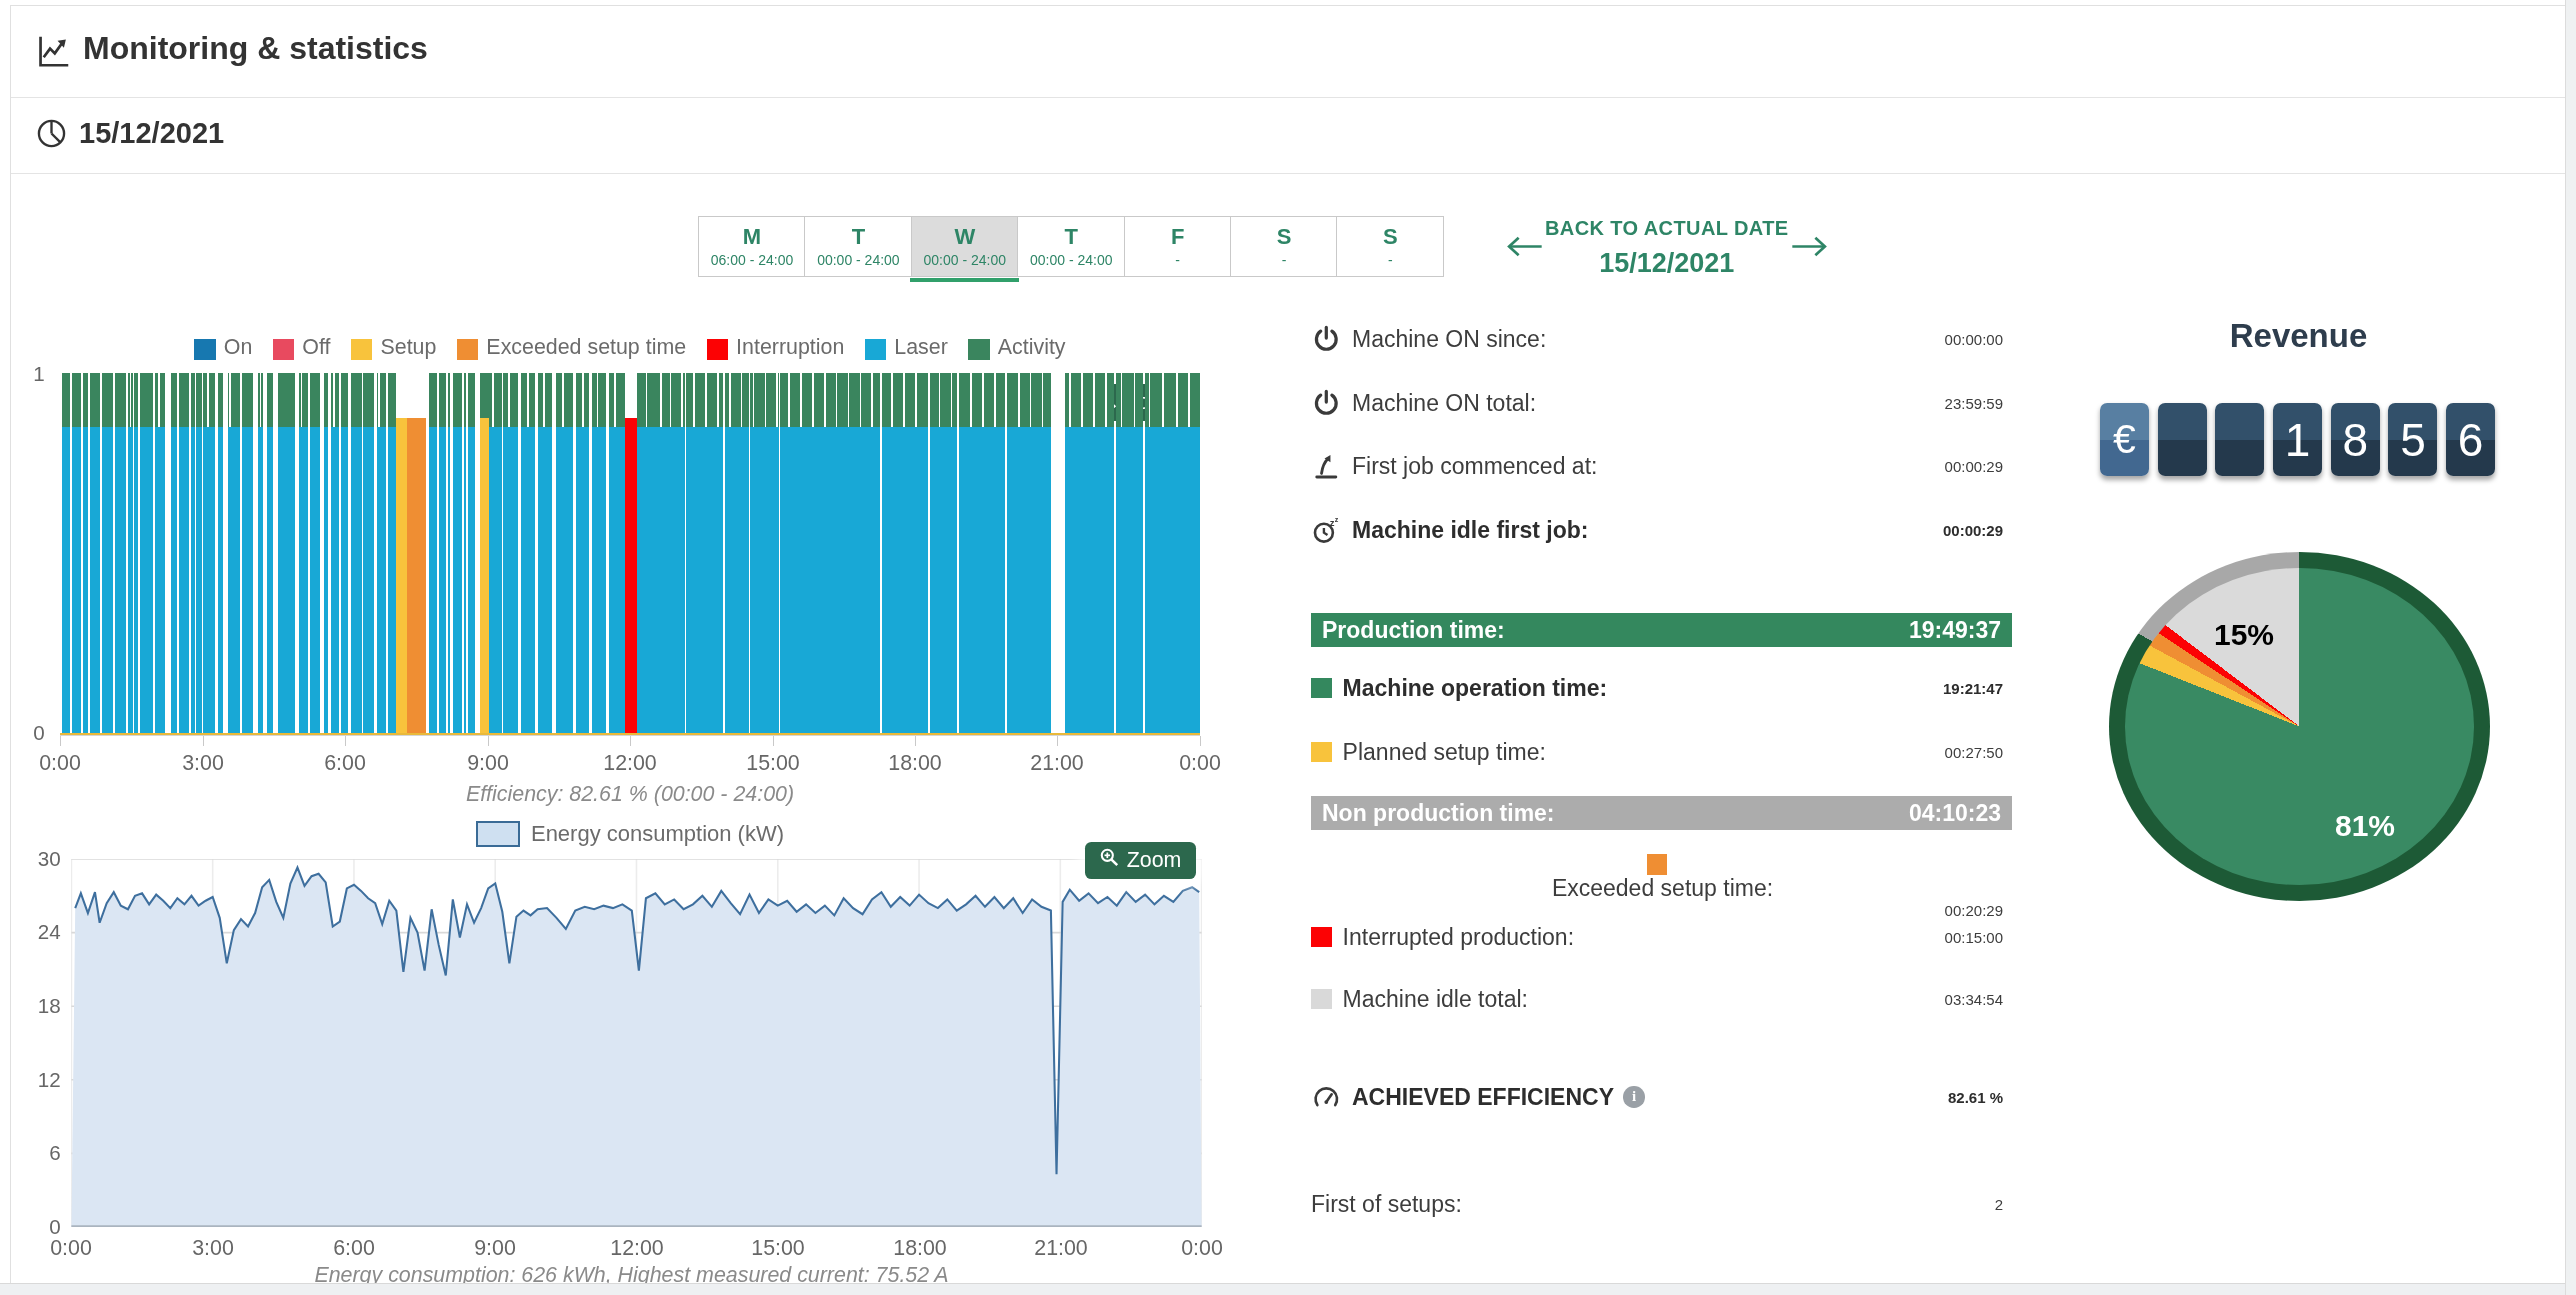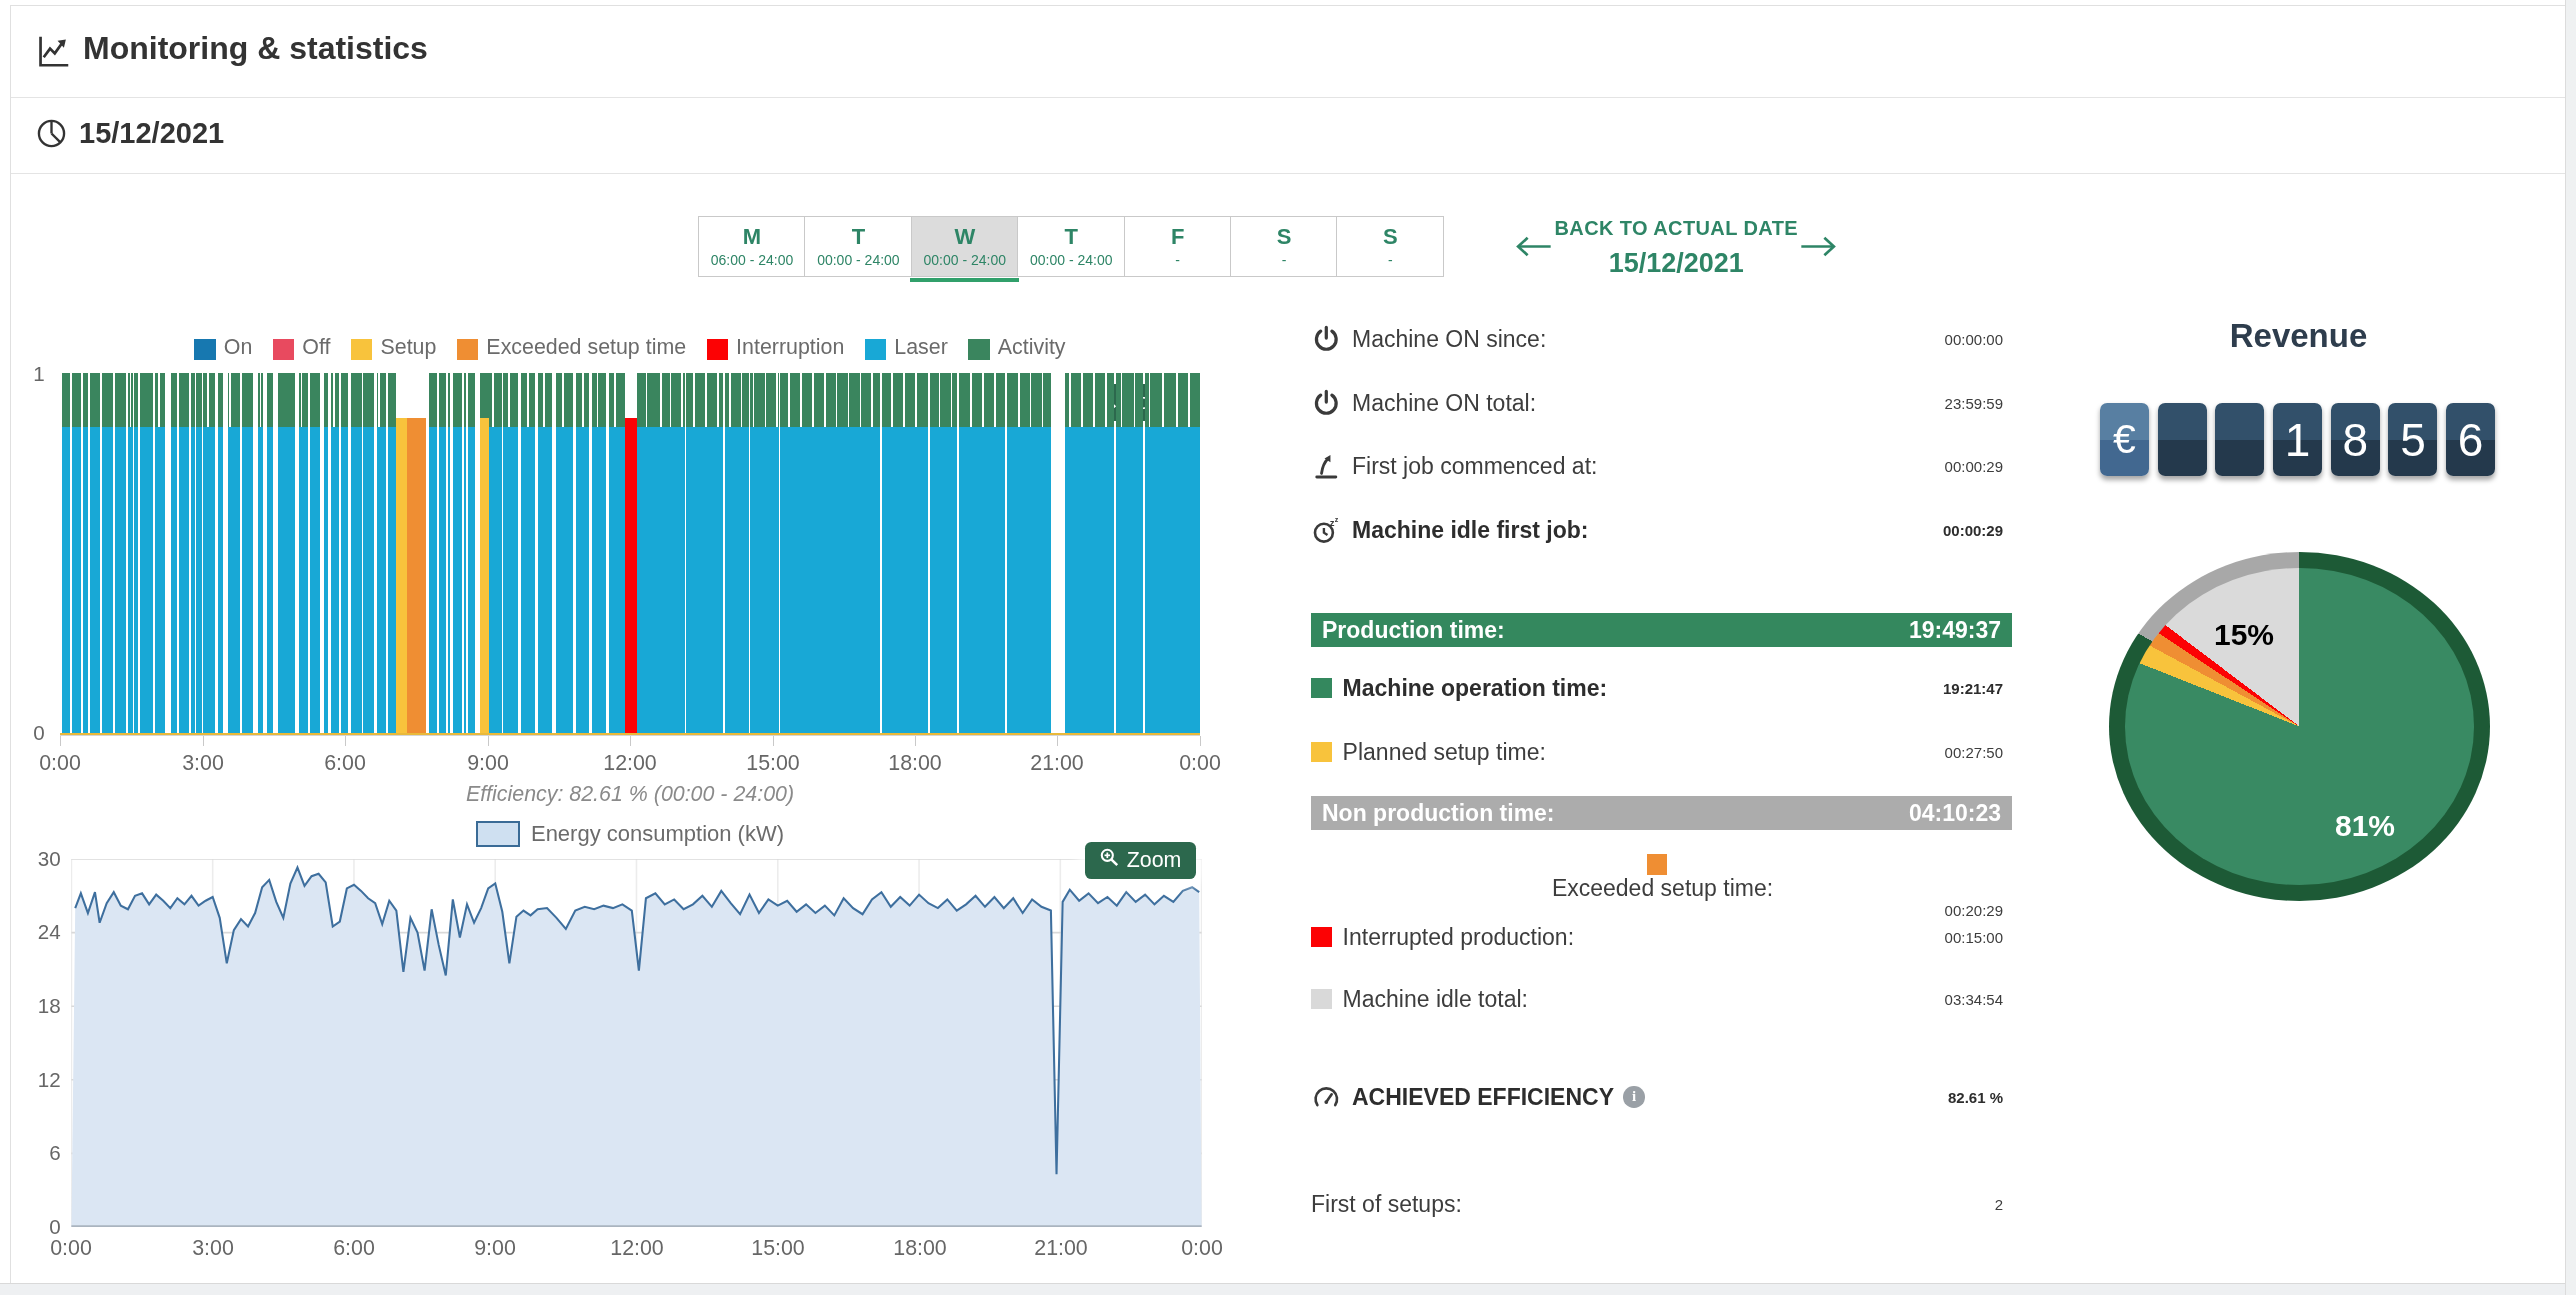--- a/index.html
+++ b/index.html
@@ -15,21 +15,21 @@
   
   #week{position:absolute;left:698px;top:216px;display:flex;}
   .wcell{width:106px;height:59px;background:#fff;border:1.6px solid #c9c9c9;margin-left:-1.6px;position:relative;
          display:flex;flex-direction:column;align-items:center;justify-content:center;cursor:pointer;}
   .wcell:first-child{margin-left:0;}
   .wcell .wl{font-size:22px;font-weight:bold;color:#2e8566;line-height:24px;}
   .wcell .wh{font-size:14px;color:#2e8566;margin-top:3.2px;}
   .wcell.sel{background:#dcdcdc;}
   .wcell.sel:after{content:"";position:absolute;left:-1.6px;right:-1.6px;bottom:-6.3px;height:4.8px;background:#31a06b;}
   
-  .nav{position:absolute;left:1505px;top:217px;width:333px;display:flex;align-items:center;justify-content:flex-end;}
+  .nav{position:absolute;left:1505px;top:217px;width:333px;display:flex;align-items:center;justify-content:flex-start;}
   .arrowbtn{background:none;border:none;cursor:pointer;padding:0;}
   .navtexts{text-align:center;cursor:pointer;}
   .backlbl{font-size:20px;font-weight:bold;color:#2e8566;letter-spacing:0.4px;}
   .navdate{font-size:27px;font-weight:bold;color:#2e8566;margin-top:8px;}
   
   #legend1{position:absolute;left:60px;top:335px;width:1140px;display:flex;justify-content:center;align-items:center;gap:20.6px;}
   .litem{display:flex;align-items:flex-end;gap:8px;}
   .lsq{width:21.4px;height:21.4px;display:inline-block;}
   .llab{font-size:21.4px;color:#6b6b6b;}
   #legend2{position:absolute;left:60px;top:821px;width:1140px;display:flex;justify-content:center;align-items:center;gap:11px;}
@@ -439,20 +439,21 @@
       <div class="xlab" style="left: 71px; top: 1236px;">0:00</div>
       <div class="xlab" style="left: 213px; top: 1236px;">3:00</div>
       <div class="xlab" style="left: 354px; top: 1236px;">6:00</div>
       <div class="xlab" style="left: 495px; top: 1236px;">9:00</div>
       <div class="xlab" style="left: 637px; top: 1236px;">12:00</div>
       <div class="xlab" style="left: 778px; top: 1236px;">15:00</div>
       <div class="xlab" style="left: 920px; top: 1236px;">18:00</div>
       <div class="xlab" style="left: 1061px; top: 1236px;">21:00</div>
       <div class="xlab" style="left: 1202px; top: 1236px;">0:00</div>
     </div>
+  <div class="caption" style="left:60px;top:1263px;width:1143px;">Energy consumption: 626 kWh, Highest measured current: 75.52 A</div>
 
   <div id="stats">
       <div class="srow" style="top: 18px;">
         <span class="iwrap">
           <svg width="28.6" height="28.6" viewBox="0 0 24 24">
             <path d="M7.3 5.2 A8.3 8.3 0 1 0 16.7 5.2" fill="none" stroke="#3a3a3a" stroke-width="2.7" stroke-linecap="round"></path>
             <line x1="12" y1="2" x2="12" y2="11" stroke="#3a3a3a" stroke-width="2.7" stroke-linecap="round"></line>
           </svg>
         </span>
         <span class="slab">Machine ON since:</span>

